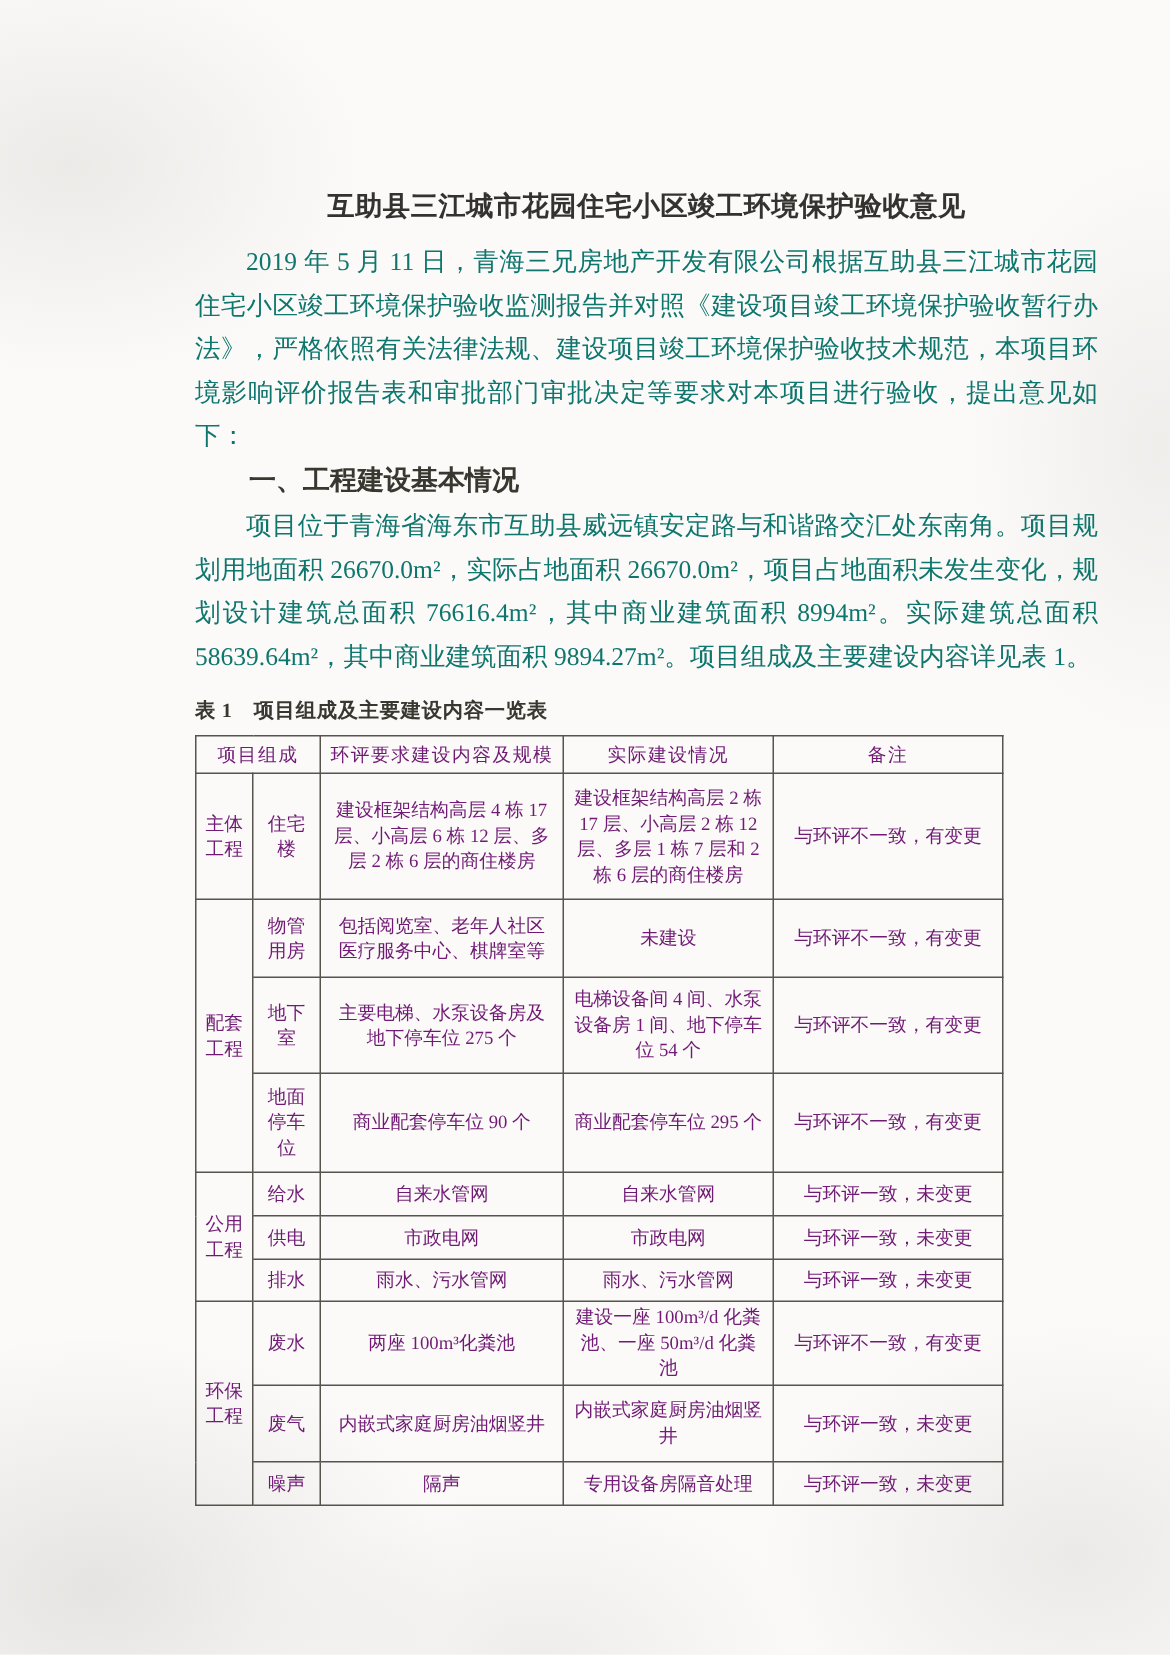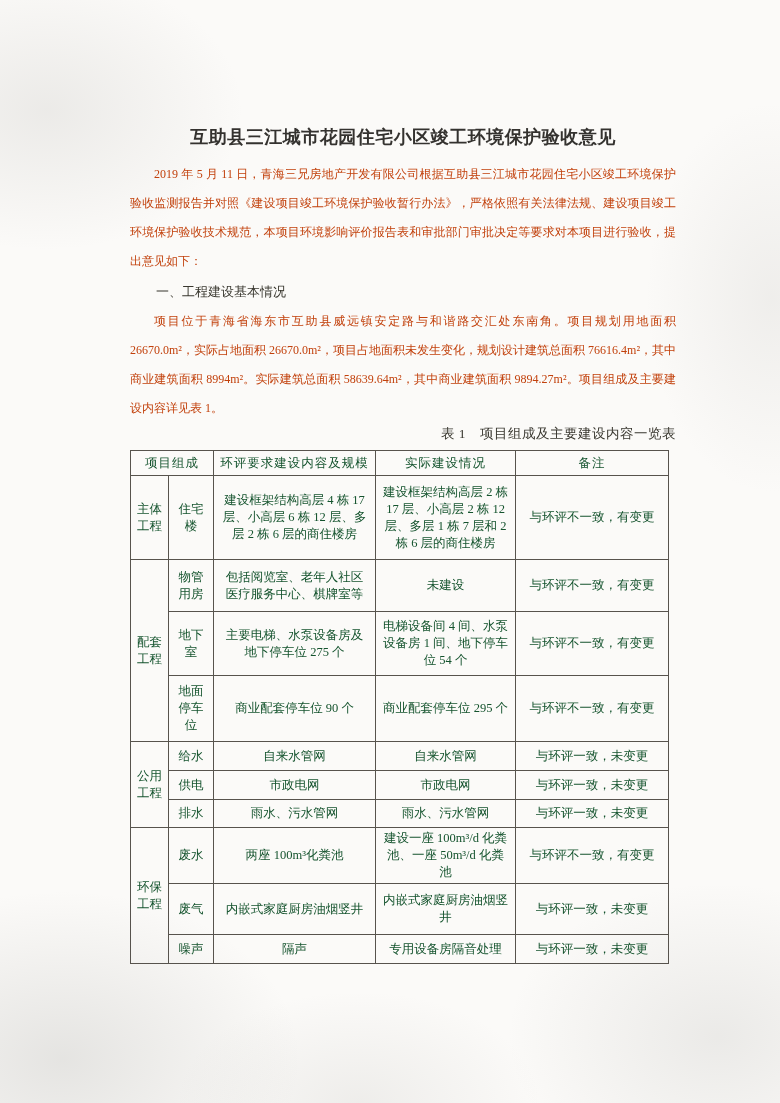--- a/index.html
+++ b/index.html
@@ -12,44 +12,44 @@
       radial-gradient(ellipse 280px 200px at 6% 10%, rgba(165,163,158,0.18), transparent 70%),
       radial-gradient(ellipse 180px 280px at 99% 27%, rgba(165,163,158,0.14), transparent 70%),
       radial-gradient(ellipse 340px 240px at 8% 96%, rgba(150,150,146,0.22), transparent 70%),
       radial-gradient(ellipse 300px 220px at 92% 94%, rgba(150,150,146,0.16), transparent 70%),
       radial-gradient(ellipse 260px 160px at 46% 100%, rgba(160,158,153,0.14), transparent 70%),
       #fbfaf8;
     overflow: hidden;
   }
   .page {
     width: 780px; height: 1103px;
-    padding: 124px 104px 0 130px;
+    padding: 124px 48px 0 130px;
     position: relative;
   }
   .doc-title {
     font-size: 18px; font-weight: bold; text-align: center;
     color: #34322f; letter-spacing: 0.5px;
     margin: 0 0 10px 0; line-height: 26px;
   }
   .body-text {
-    font-size: 12px; line-height: 29px;
+    font-size: 17px; line-height: 29px;
     text-align: justify; text-indent: 2em;
-    margin: 0; color: #c2410c; font-family: Liberation Serif, serif;
+    margin: 0; color: #0f766e; font-family: Liberation Serif, serif;
   }
   .h-sec {
-    font-size: 13px; font-weight: normal; line-height: 29px;
+    font-size: 18px; font-weight: bold; line-height: 29px;
     text-indent: 2em; margin: 1px 0; color: #39372f;
   }
   .tbl-caption {
-    font-size: 13.5px; font-weight: normal; text-align: right;
-    margin: 2px 0 7px 0; color: #39372f; letter-spacing: 0.5px;
+    font-size: 13.5px; font-weight: bold; text-align: left;
+    margin: 13px 0 7px 0; color: #39372f; letter-spacing: 0.5px;
   }
   table.project {
     width: 538px; border-collapse: collapse; table-layout: fixed;
-    font-size: 12.5px; color: #14532d;
+    font-size: 12.5px; color: #701a75;
   }
   table.project th, table.project td {
     border: 1px solid #57534d;
     text-align: center; vertical-align: middle;
     padding: 2px 6px; line-height: 17px; font-weight: normal;
     overflow: hidden;
   }
   table.project th { height: 25px; letter-spacing: 1px; }
   td.grp { padding: 2px 3px; }
   td.sub { padding: 2px 7px; }

